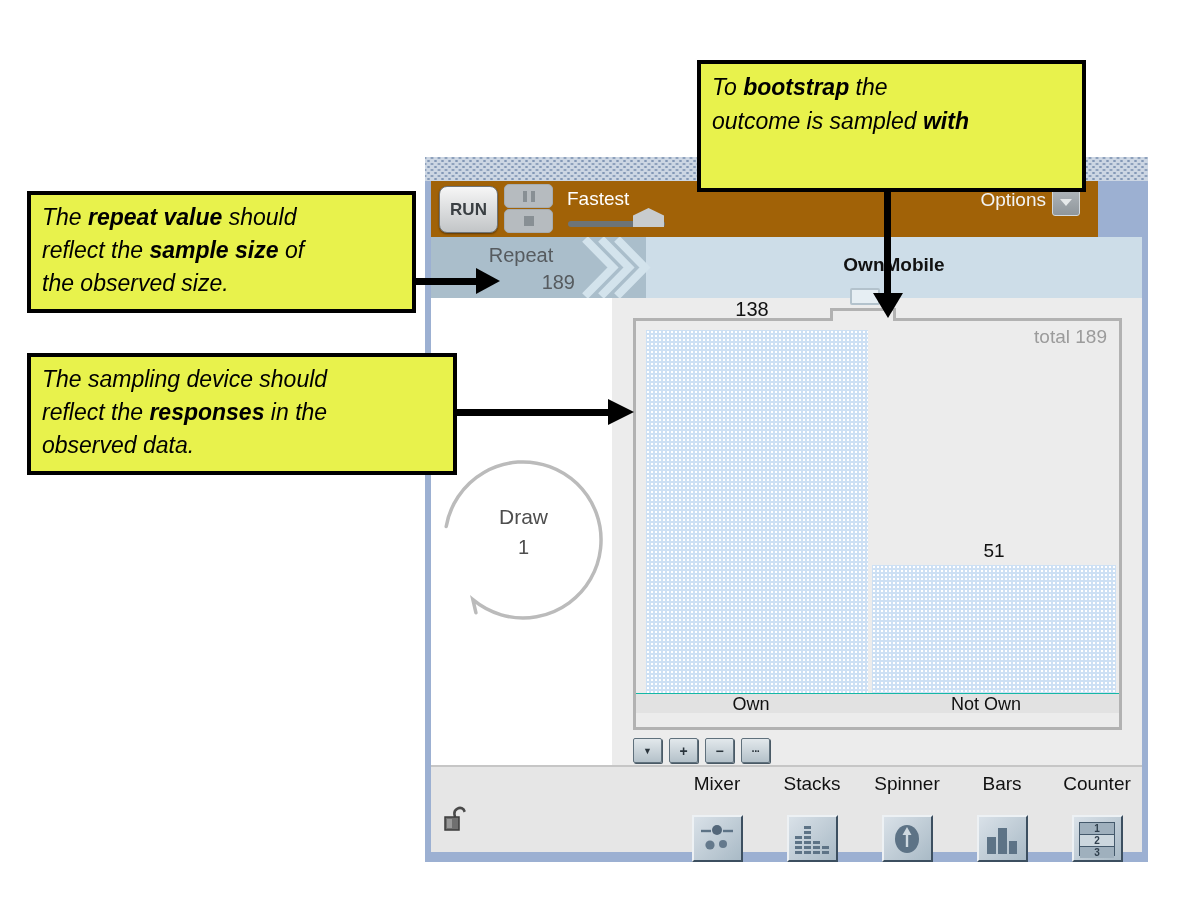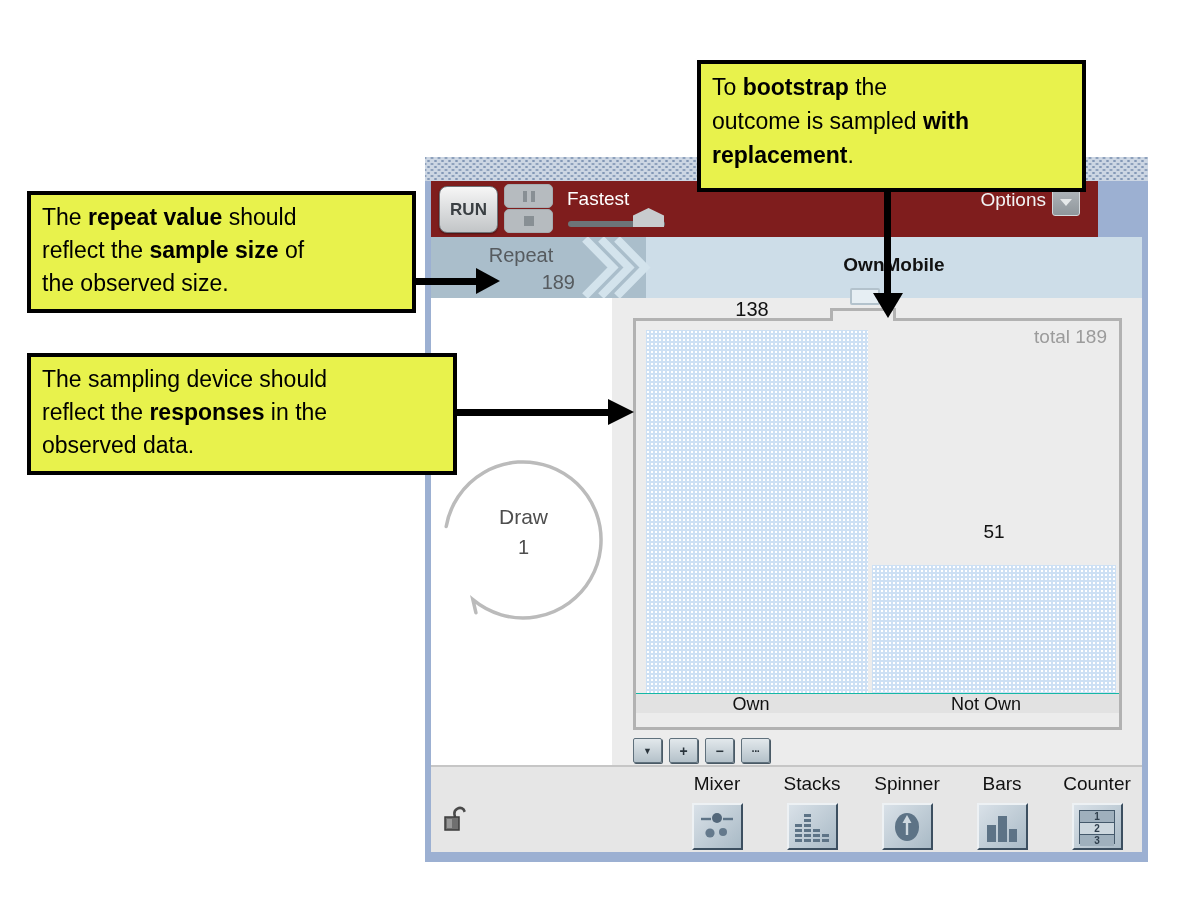--- a/index.html
+++ b/index.html
@@ -4,21 +4,21 @@
 <style>
   html,body{margin:0;padding:0;background:#fff;}
   .stage{position:relative;width:1200px;height:902px;background:#fff;overflow:hidden;
          font-family:"Liberation Sans",sans-serif;}
 
   
   .sampler{position:absolute;left:425px;top:157px;width:723px;height:705px;background:#9cb0d2;}
   .texture{position:absolute;left:0;top:0;width:723px;height:24px;background-color:#ccd6e3;
     background-image:radial-gradient(#8398b6 1.1px,transparent 1.3px),radial-gradient(#8398b6 1.1px,transparent 1.3px);
     background-size:7px 6px;background-position:0 1px,3.5px 4px;}
-  .toolbar{position:absolute;left:6px;top:24px;width:667px;height:56px;background:#7f1d1d;}
+  .toolbar{position:absolute;left:6px;top:24px;width:667px;height:56px;background:#a16207;}
   .run-btn{position:absolute;left:8px;top:5px;width:57px;height:45px;border:1px solid #6e757a;border-radius:8px;
     background:linear-gradient(#f6f6f6,#c2c5c7);color:#3a3f43;font-weight:bold;font-size:17px;
     display:flex;align-items:center;justify-content:center;box-shadow:0 1px 2px rgba(0,0,0,.45);}
   .mini-btn{position:absolute;left:73px;width:47px;height:22px;border:1px solid #a6acb0;border-radius:5px;
     background:#b6bbbf;display:flex;align-items:center;justify-content:center;gap:4px;}
   .pause-bar{width:4px;height:11px;background:#888f94;}
   .stop-sq{width:10px;height:10px;background:#888f94;}
   .speed-label{position:absolute;left:136px;top:7px;color:#fff;font-size:19px;}
   .slider-track{position:absolute;left:137px;top:40px;width:97px;height:6px;background:#6d7478;border-radius:3px;}
   .slider-thumb{position:absolute;left:202px;top:27px;width:31px;height:19px;background:#c8ccce;
@@ -42,47 +42,47 @@
   .draw-circle{position:absolute;left:5px;top:155px;}
   .draw-text{position:absolute;left:5px;top:203px;width:175px;text-align:center;color:#4e4e4e;font-size:21px;line-height:31px;}
   .big-count{position:absolute;left:291px;top:0px;width:60px;text-align:center;font-size:20px;color:#111;}
   .device-box{position:absolute;left:202px;top:20px;width:489px;height:412px;border:3px solid #b2b2b2;background:#ececec;box-sizing:border-box;}
   .notch{position:absolute;left:194px;top:-13px;width:66px;height:13px;background:#ececec;
     border:3px solid #b2b2b2;border-bottom:none;box-sizing:border-box;z-index:2;}
   .total-label{position:absolute;right:12px;top:5px;font-size:19px;color:#9b9b9b;}
   .bar{background-color:#cde0f4;background-image:radial-gradient(#ffffff 26%,rgba(255,255,255,0) 28%);background-size:4px 4px;}
   .bar-own{position:absolute;left:10px;top:9px;width:222px;height:379px;}
   .bar-notown{position:absolute;left:236px;top:244px;width:244px;height:144px;}
-  .count-51{position:absolute;left:318px;top:200px;width:80px;text-align:center;font-size:19px;color:#111;}
+  .count-51{position:absolute;left:318px;top:219px;width:80px;text-align:center;font-size:19px;color:#111;}
   .cat-strip{position:absolute;left:0;bottom:14px;width:100%;height:19px;background:#e2e2e2;border-top:1px solid #14b8a6;}
   .cat-own{position:absolute;left:70px;top:0px;width:90px;text-align:center;font-size:18px;color:#111;}
   .cat-notown{position:absolute;left:300px;top:0px;width:100px;text-align:center;font-size:18px;color:#111;}
   .ctrl-row{position:absolute;left:202px;top:440px;display:flex;gap:7px;}
   .ctrl-btn{width:27px;height:23px;border:1px solid #5f707c;border-radius:2px;box-shadow:1px 1px 0 #4a5a66;
     background:linear-gradient(#e2e8ec,#b4c1c9);display:flex;align-items:center;justify-content:center;
     font-size:14px;font-weight:bold;color:#2a343c;}
   .ctrl-btn.tri-glyph{font-size:9px;}
   .ctrl-btn.more-glyph{font-size:11px;letter-spacing:-1px;}
 
   .palette{position:absolute;left:6px;top:608px;width:711px;height:87px;background:#e6e6e6;border-top:2px solid #c6c6c6;box-sizing:border-box;}
   .lock{position:absolute;left:12px;top:36px;}
   .pal-cols{position:absolute;left:250px;top:6px;width:452px;display:flex;justify-content:space-between;}
   .pal-col{width:72px;display:flex;flex-direction:column;align-items:center;}
-  .pal-label{font-size:19px;color:#111;margin-bottom:8px;white-space:nowrap;}
+  .pal-label{font-size:19px;color:#111;margin-bottom:20px;white-space:nowrap;}
   .pal-btn{width:47px;height:43px;background:linear-gradient(135deg,#d9e1e8,#a9bac6);
     border:2px solid;border-color:#edf1f4 #3c4f60 #3c4f60 #edf1f4;display:flex;align-items:center;justify-content:center;}
   .counter-icon{width:34px;height:32px;border:1px solid #44596b;display:flex;flex-direction:column;}
   .c-row{flex:1;display:flex;align-items:center;justify-content:center;font-size:10px;font-weight:bold;color:#2f3f4d;border-bottom:1px solid #44596b;}
   .c-row:last-child{border-bottom:none;}
   .c-row:nth-child(odd){background:#9fb0bd;}
   .c-row:nth-child(even){background:#ccd7de;}
 
   
   .callout{position:absolute;background:#e8f24c;border:4px solid #000;box-sizing:border-box;
-    padding:6px 11px;font-size:23px;line-height:34px;color:#000;z-index:10;}
+    padding:6px 11px;font-size:23px;line-height:34px;color:#000;z-index:10;font-style:italic;}
   .arrow-shaft{position:absolute;background:#000;z-index:9;}
   .arrow-head{position:absolute;width:0;height:0;z-index:9;}
   .head-right{border-top:13px solid transparent;border-bottom:13px solid transparent;border-left:24px solid #000;}
   .head-down{border-left:15px solid transparent;border-right:15px solid transparent;border-top:25px solid #000;}
 </style>
 </head>
 <body>
 
 <div class="stage">
 
@@ -234,21 +234,20 @@
             </div>
           </div>
         </div>
       </div>
     </div>
   </div>
 
   <div class="callout" style="left:697px;top:60px;width:389px;height:132px;">
       <div><span>To </span><b>bootstrap</b><span> the</span></div>
       <div><span>outcome is sampled </span><b>with</b></div>
-      <div><b>replacement</b><span>.</span></div>
     </div>
   <div class="callout" style="left:27px;top:191px;width:389px;height:122px;line-height:33px;">
       <div><span>The </span><b>repeat value</b><span> should</span></div>
       <div><span>reflect the </span><b>sample size</b><span> of</span></div>
       <div><span>the observed size.</span></div>
     </div>
   <div class="callout" style="left:27px;top:353px;width:430px;height:122px;line-height:33px;">
       <div><span>The sampling device should</span></div>
       <div><span>reflect the </span><b>responses</b><span> in the</span></div>
       <div><span>observed data.</span></div>

